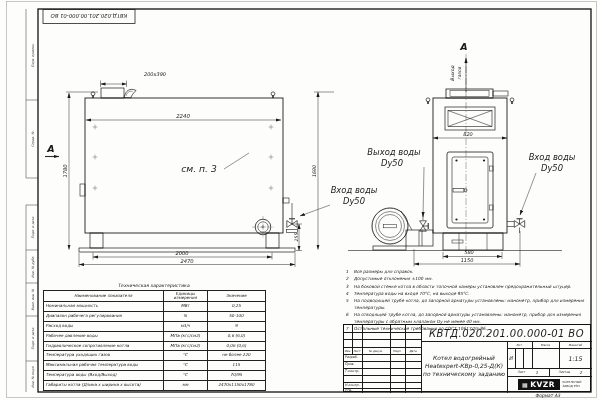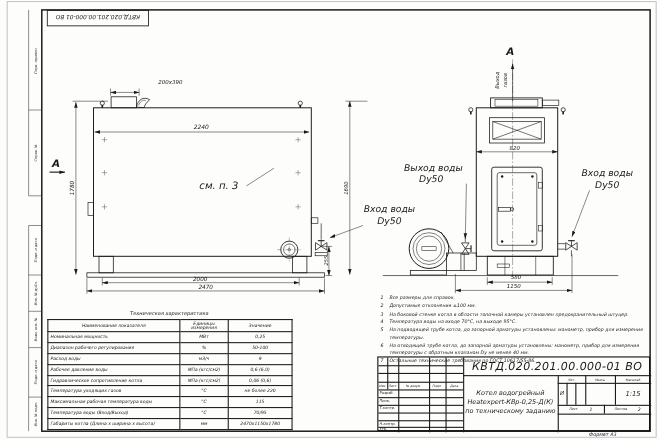--- a/index.html
+++ b/index.html
@@ -371,17 +371,27 @@
 
   <div class="cell" style="left:163px;top:43px;width:42px;height:8px;display:flex;align-items:center;justify-content:space-evenly">
     <span style="font-size:3.1px">Лист</span>
     <span style="font-size:4.2px">1</span>
   </div>
   <div class="cell" style="left:205px;top:43px;width:43px;height:8px;display:flex;align-items:center;justify-content:space-evenly">
     <span style="font-size:3.1px">Листов</span>
     <span style="font-size:4.2px">2</span>
   </div>
 
+  <div class="cell" style="left:163px;top:51px;width:85px;height:17px;display:flex;align-items:center;justify-content:center;gap:3px">
+    <span class="kvzr-box">
+      <span class="kvzr-grid">▦</span>
+      <span>KVZR</span>
+    </span>
+    <span class="kvzr-cap">
+      <span>КОТЕЛЬНЫЙ</span><br>
+      <span>ЗАВОД РЭП</span>
+    </span>
+  </div>
 </div>
 
 <div id="fmt" class="abs">Формат А3</div>
 
 </div>
 
 </body></html>

